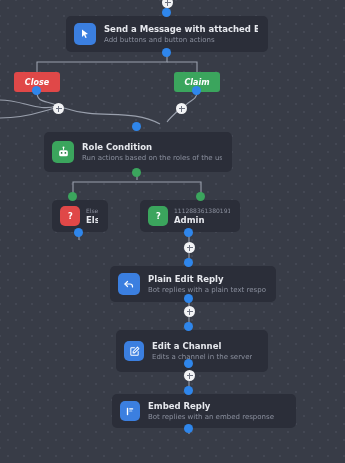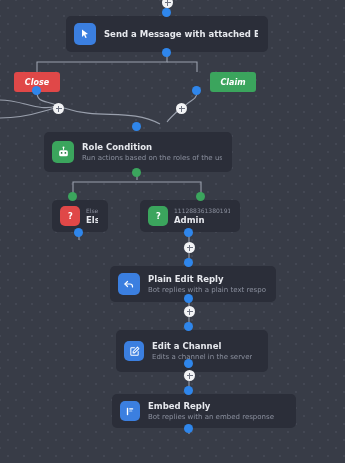--- a/index.html
+++ b/index.html
@@ -163,30 +163,31 @@
   <div class="port port-blue" style="left:162px; top:8px;"></div>
 
   <div class="node" style="left:66px; top:16px; width:202px; height:36px;">
     <div class="tile tile-blue">
       <svg width="12" height="12" viewBox="0 0 24 24" fill="#ffffff">
         <path d="M6 3 L18 12 L12.5 13 L15.5 19 L13 20.2 L10 14.2 L6 18 Z"></path>
       </svg>
     </div>
     <div class="txt">
       <div class="title">Send a Message with attached Buttons</div>
+      <div class="sub">Add buttons and button actions</div>
     </div>
   </div>
   <div class="port port-blue" style="left:162px; top:48px;"></div>
 
   <div class="chip chip-red" style="left:14px; top:72px; width:46px;">
     <span>Close</span>
   </div>
   <div class="port port-blue" style="left:32px; top:86px;"></div>
 
-  <div class="chip chip-green" style="left:174px; top:72px; width:46px;margin-left:36px;">
+  <div class="chip chip-green" style="left:174px; top:72px; width:46px;">
     <span>Claim</span>
   </div>
   <div class="port port-blue" style="left:192px; top:86px;"></div>
 
   <div class="addbtn" style="left:53px; top:103px;"></div>
   <div class="addbtn" style="left:176px; top:103px;"></div>
 
   <div class="port port-blue" style="left:132px; top:122px;"></div>
   <div class="node" style="left:44px; top:132px; width:188px; height:40px;">
     <div class="tile tile-green">

